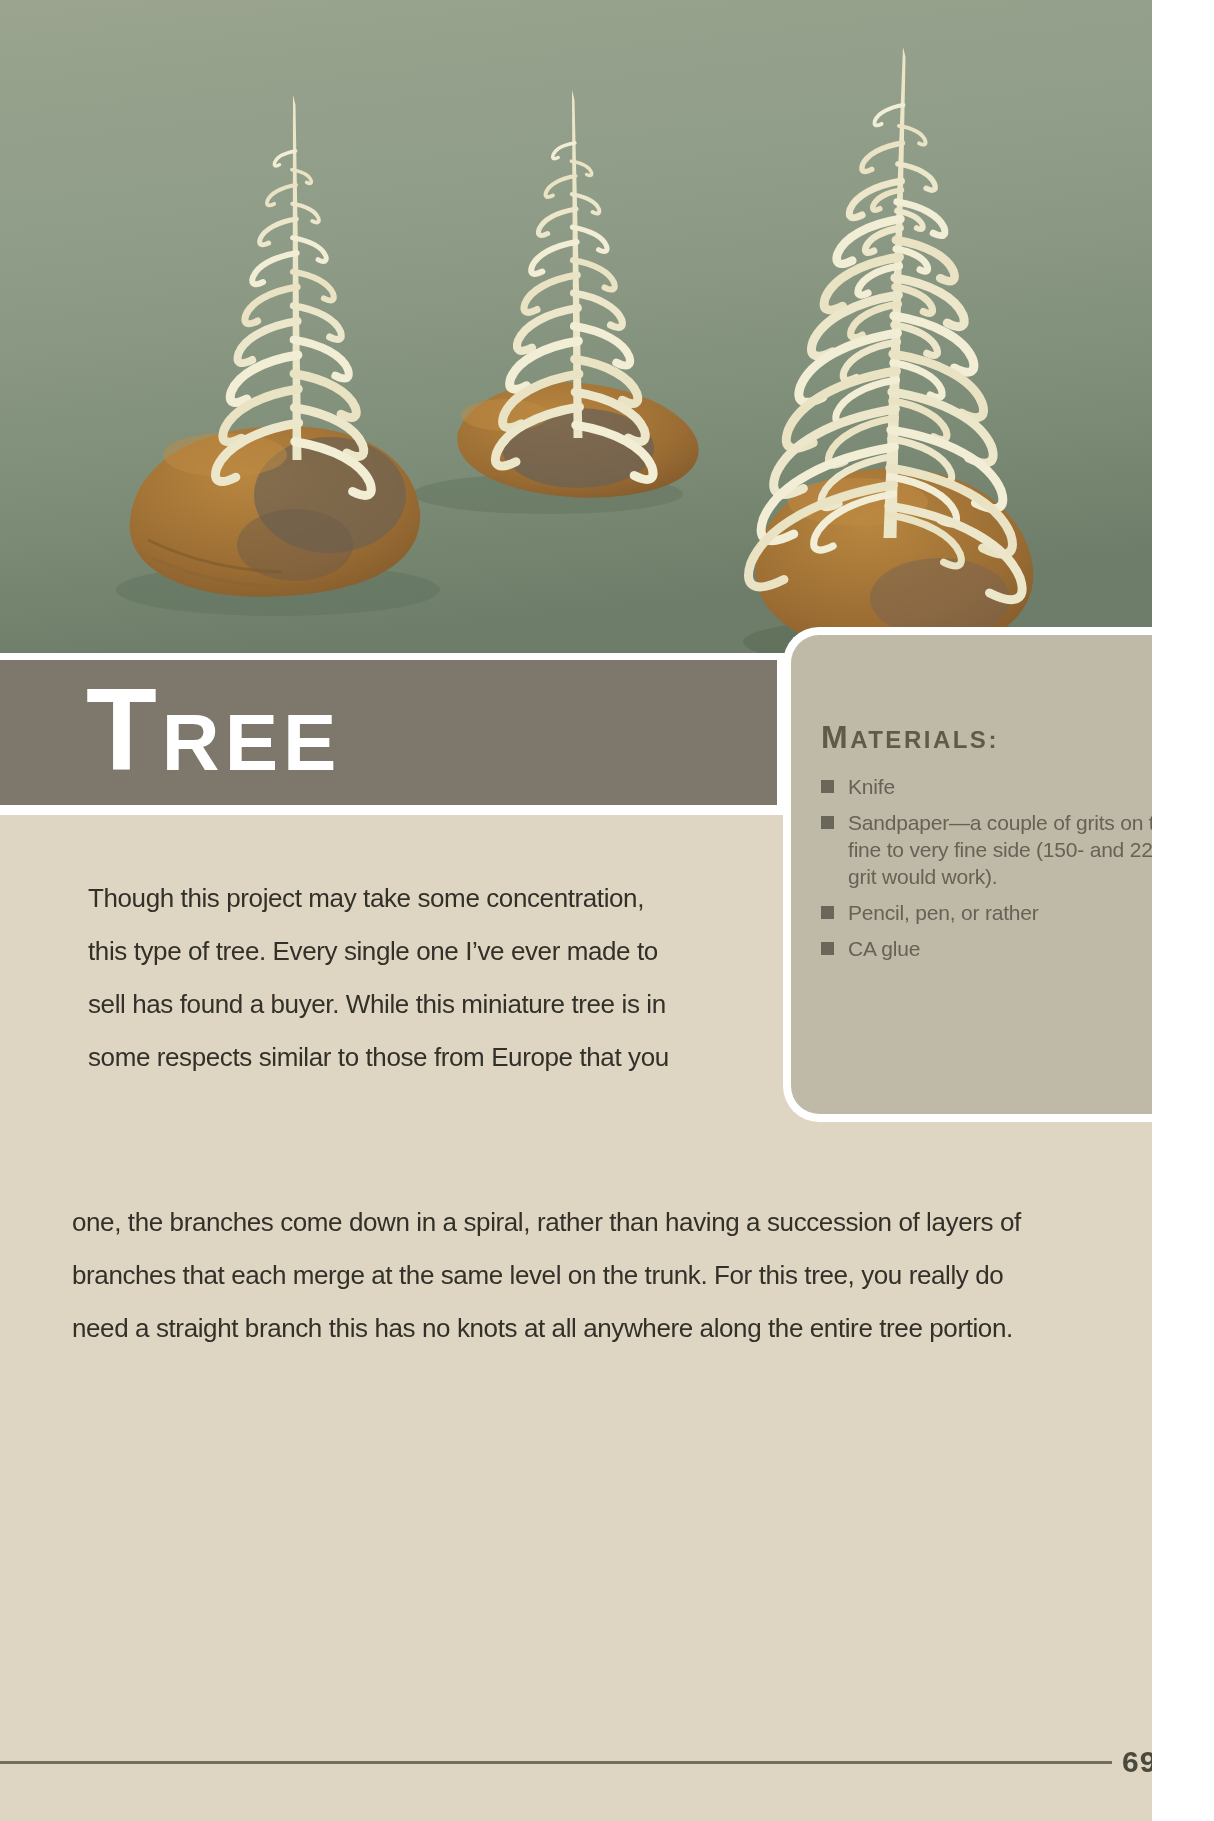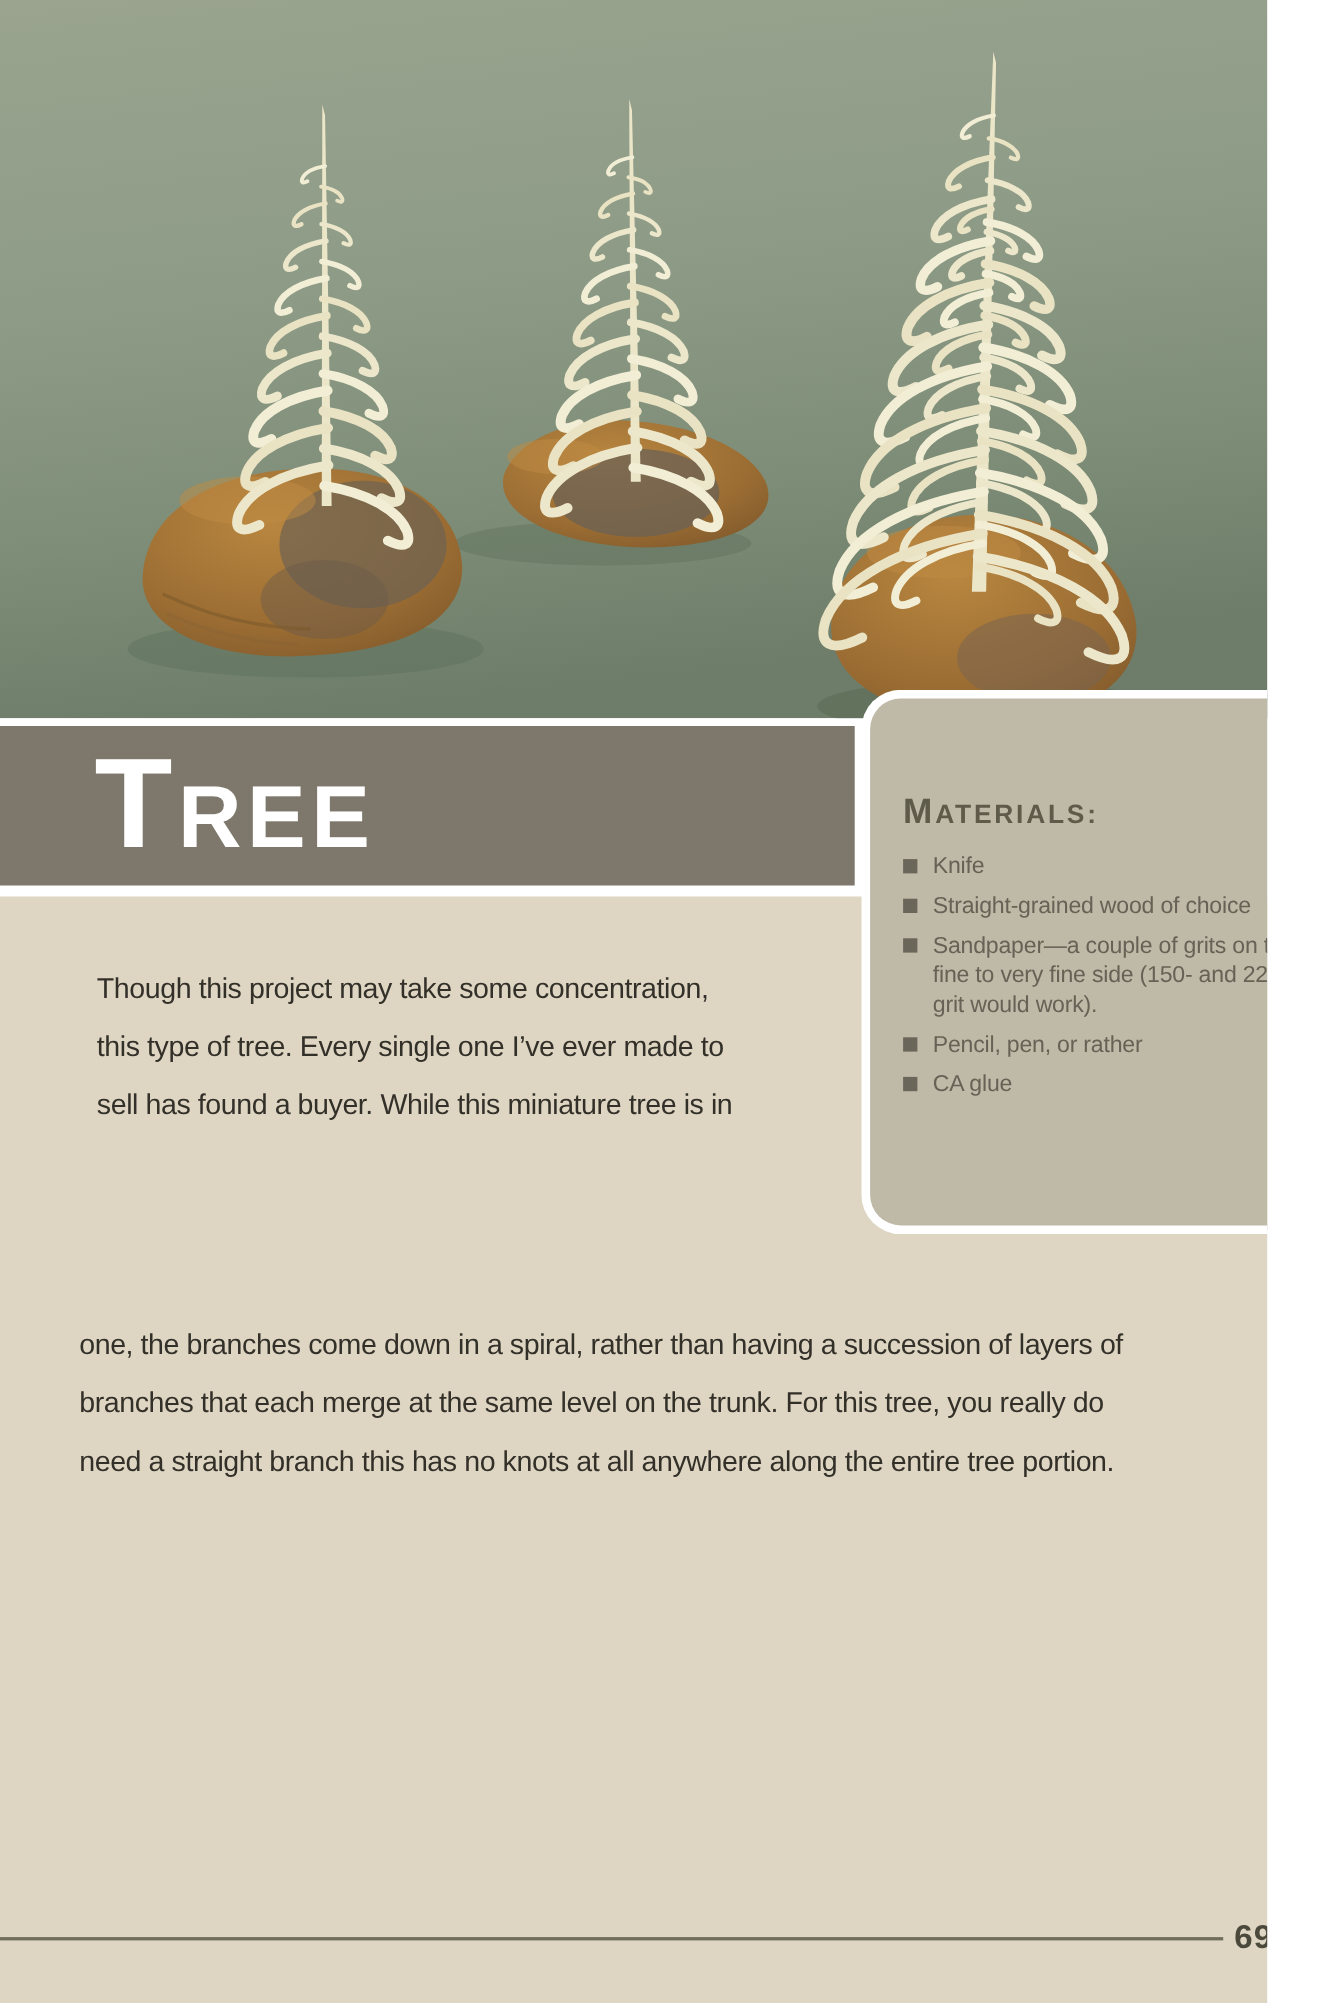--- a/index.html
+++ b/index.html
@@ -187,31 +187,31 @@
 
   <div class="bodybg"></div>
 
   <div class="banner"></div>
   <h1 class="title">Tree</h1>
 
   <aside class="materials">
     <h2>Materials:</h2>
     <ul>
       <li>Knife</li>
-      <li>Straight-grained wood of choice</li>
       <li>Sandpaper—a couple of grits on the fine to very fine side (150- and 220-grit would work).</li>
       <li>Pencil, pen, or rather</li>
       <li>CA glue</li>
     </ul>
   </aside>
 
   <div class="text-narrow">
     <div class="bline">Though this project may take some concentration,</div>
     <div class="bline">this type of tree. Every single one I’ve ever made to</div>
     <div class="bline">sell has found a buyer. While this miniature tree is in</div>
+    <div class="bline">some respects similar to those from Europe that you</div>
   </div>
 
   <div class="text-wide">
     <div class="bline">one, the branches come down in a spiral, rather than having a succession of layers of</div>
     <div class="bline">branches that each merge at the same level on the trunk. For this tree, you really do</div>
     <div class="bline">need a straight branch this has no knots at all anywhere along the entire tree portion.</div>
   </div>
 
   <div class="rule"></div>
   <div class="pagenum">69</div>

